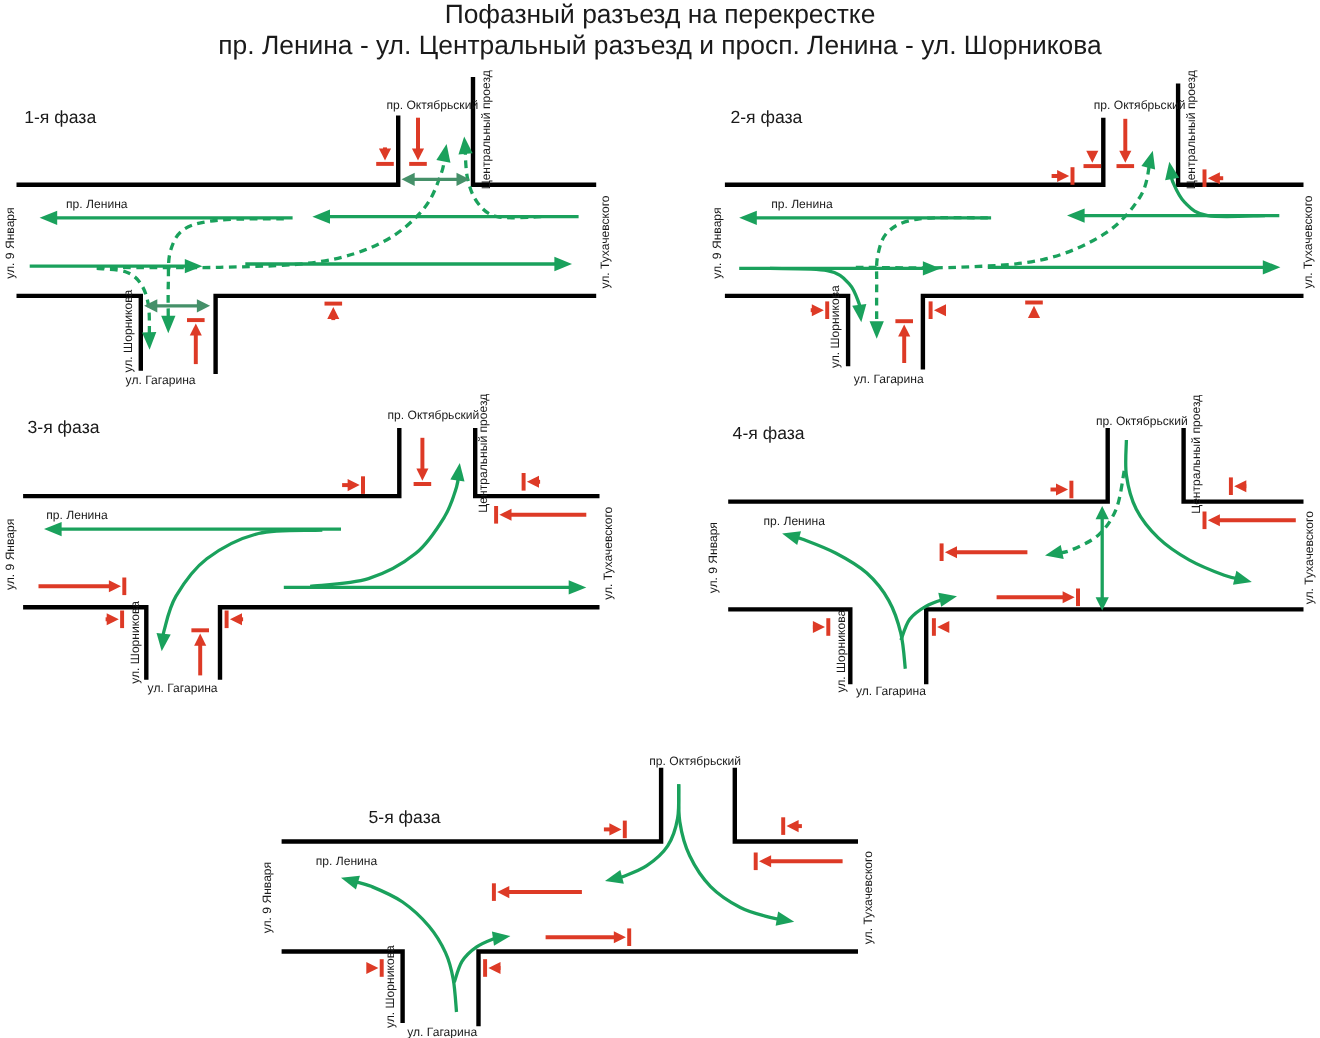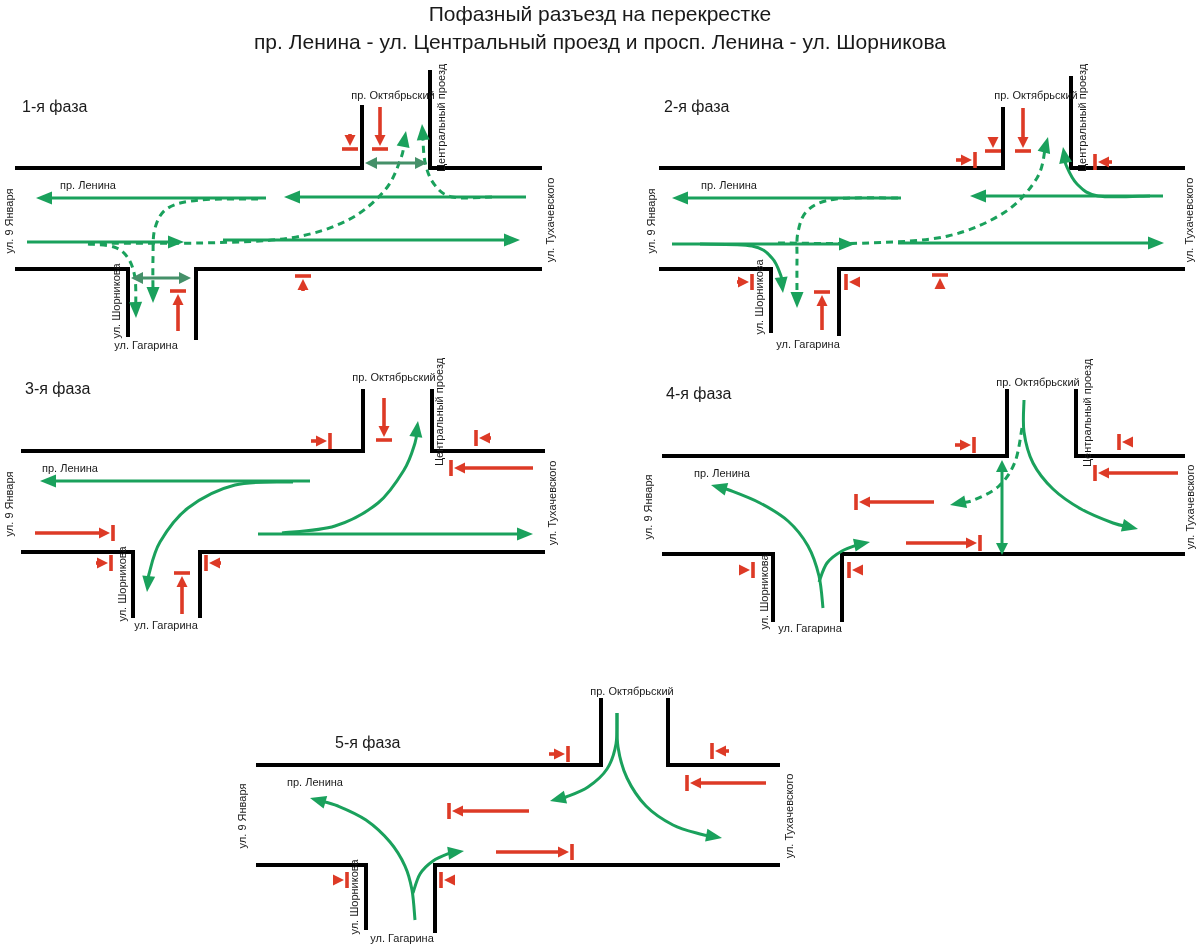--- a/index.html
+++ b/index.html
@@ -1,19 +1,19 @@
 <!DOCTYPE html>
 <html><head>
 <meta charset="utf-8">
 <style>
   html,body{margin:0;padding:0;background:#fff;}
   #stage{position:relative;width:1200px;height:944px;background:#fff;overflow:hidden;
          font-family:"Liberation Sans",sans-serif;}
   #title-block{position:absolute;left:0;top:0;width:1200px;text-align:center;color:#1a1a1a;}
-  .title-line{font-size:21px;line-height:28px;white-space:nowrap;}
+  .title-line{font-size:24px;line-height:28px;white-space:nowrap;}
   #diagram-holder{position:absolute;left:0;top:0;width:1048px;height:944px;}
   svg text{font-family:"Liberation Sans",sans-serif;fill:#1a1a1a;}
 </style>
 </head>
 <body>
 
 <div id="stage">
   <div id="diagram-holder"><svg width="1200" height="944" viewBox="0 0 1200 944">
         <rect x="0" y="0" width="1200" height="944" fill="#ffffff"></rect>
         <g>
@@ -233,15 +233,15 @@
           <text font-size="11" text-anchor="middle" fill="#1a1a1a" x="632" y="695">пр. Октябрьский</text>
           <text font-size="11" text-anchor="middle" fill="#1a1a1a" x="315" y="786">пр. Ленина</text>
           <text font-size="11" text-anchor="middle" fill="#1a1a1a" transform="translate(246 816) rotate(-90)">ул. 9 Января</text>
           <text font-size="11" text-anchor="middle" fill="#1a1a1a" transform="translate(793 816) rotate(-90)">ул. Тухачевского</text>
           <text font-size="11" text-anchor="middle" fill="#1a1a1a" transform="translate(358 897) rotate(-90)">ул. Шорникова</text>
           <text font-size="11" text-anchor="middle" fill="#1a1a1a" x="402" y="942">ул. Гагарина</text>
         </g>
       </svg></div>
   <div id="title-block">
     <div class="title-line">Пофазный разъезд на перекрестке</div>
-    <div class="title-line">пр. Ленина - ул. Центральный проезд и просп. Ленина - ул. Шорникова</div>
+    <div class="title-line">пр. Ленина - ул. Центральный разъезд и просп. Ленина - ул. Шорникова</div>
   </div>
 </div>
 
 </body></html>

